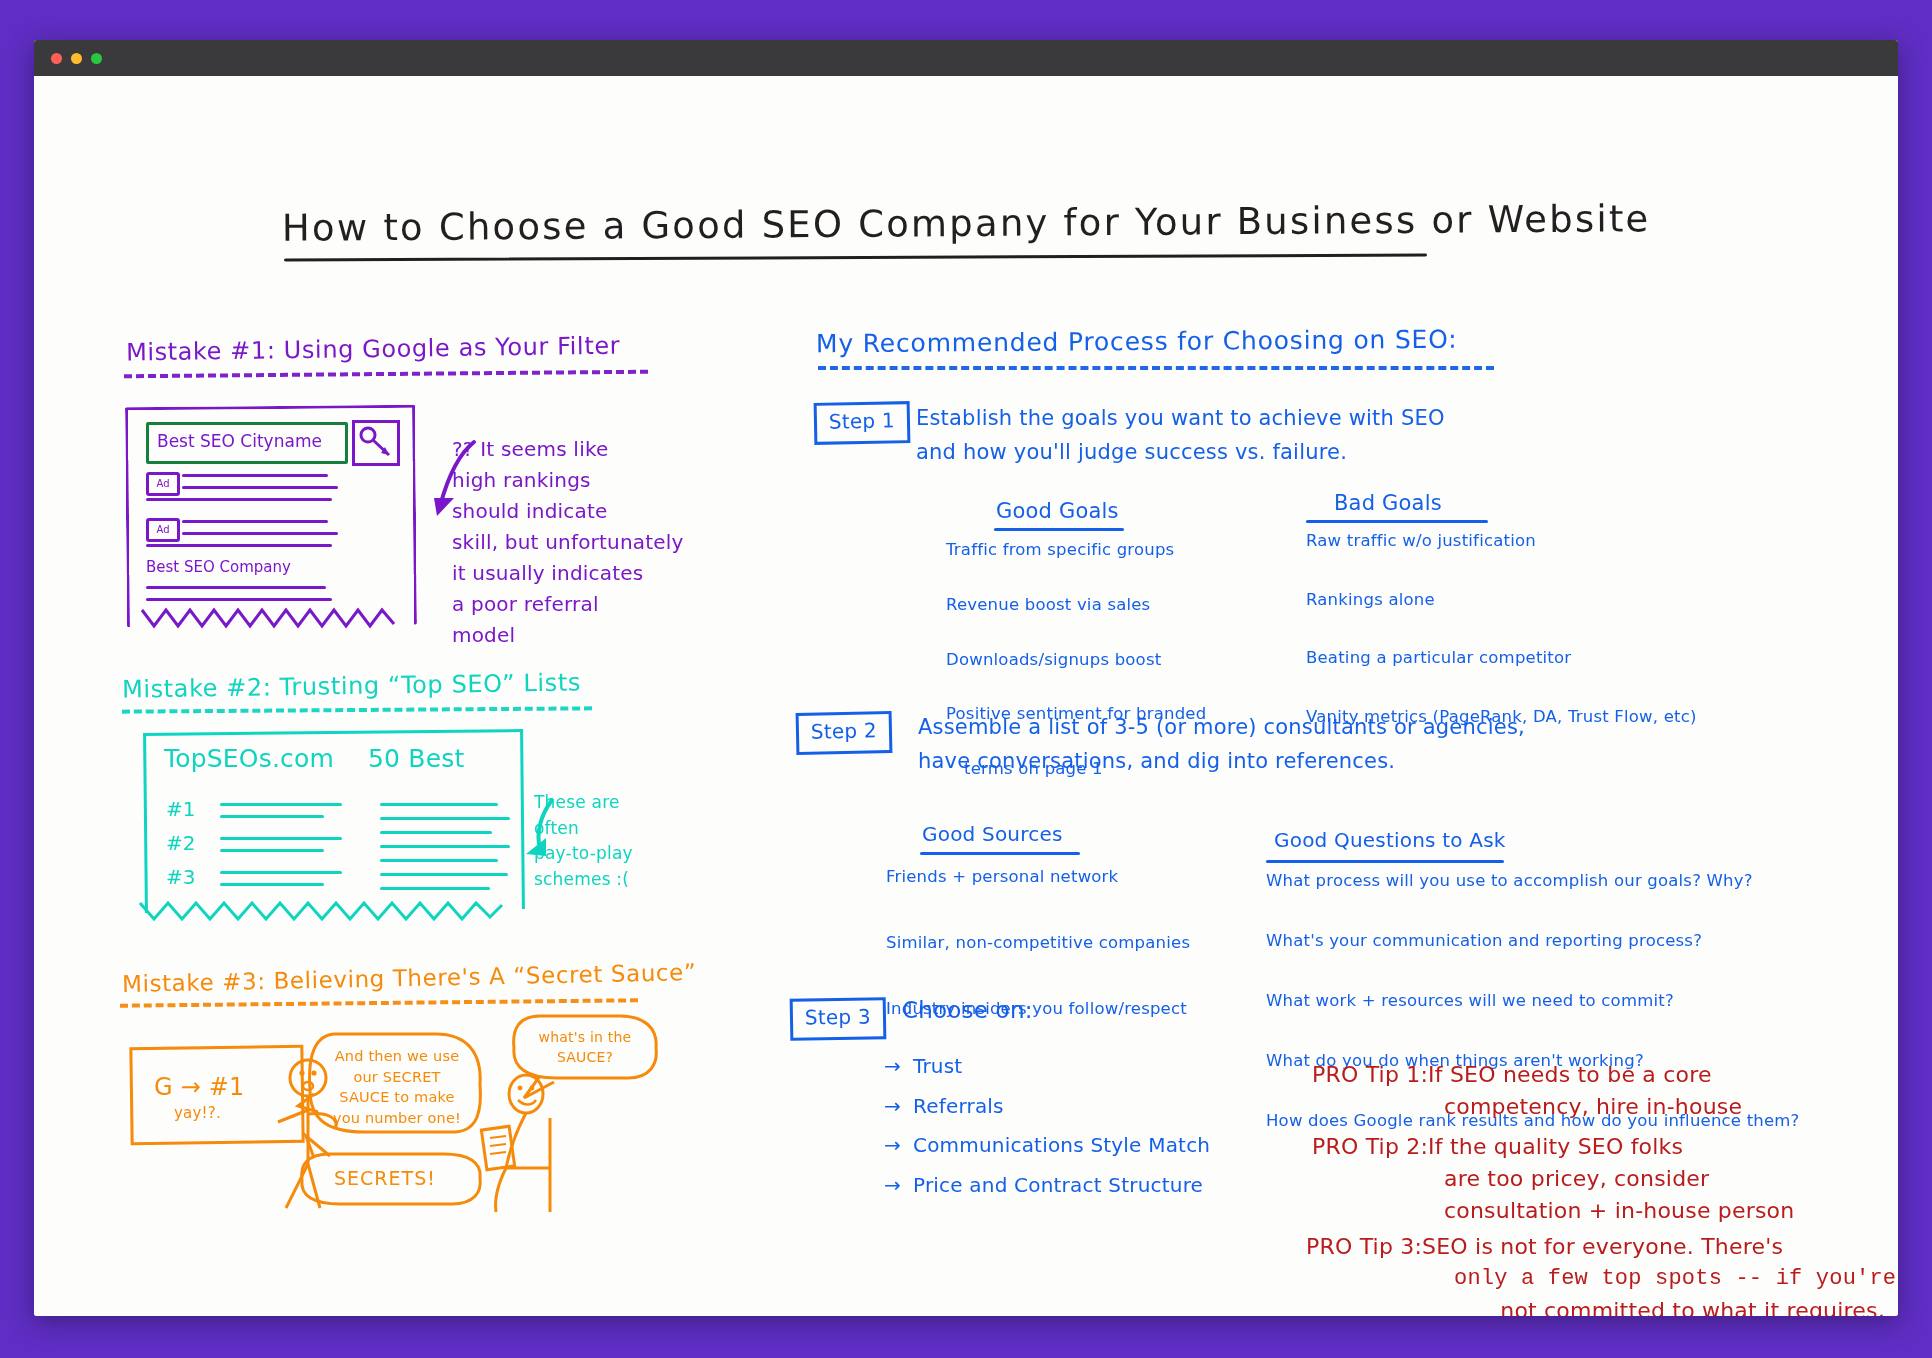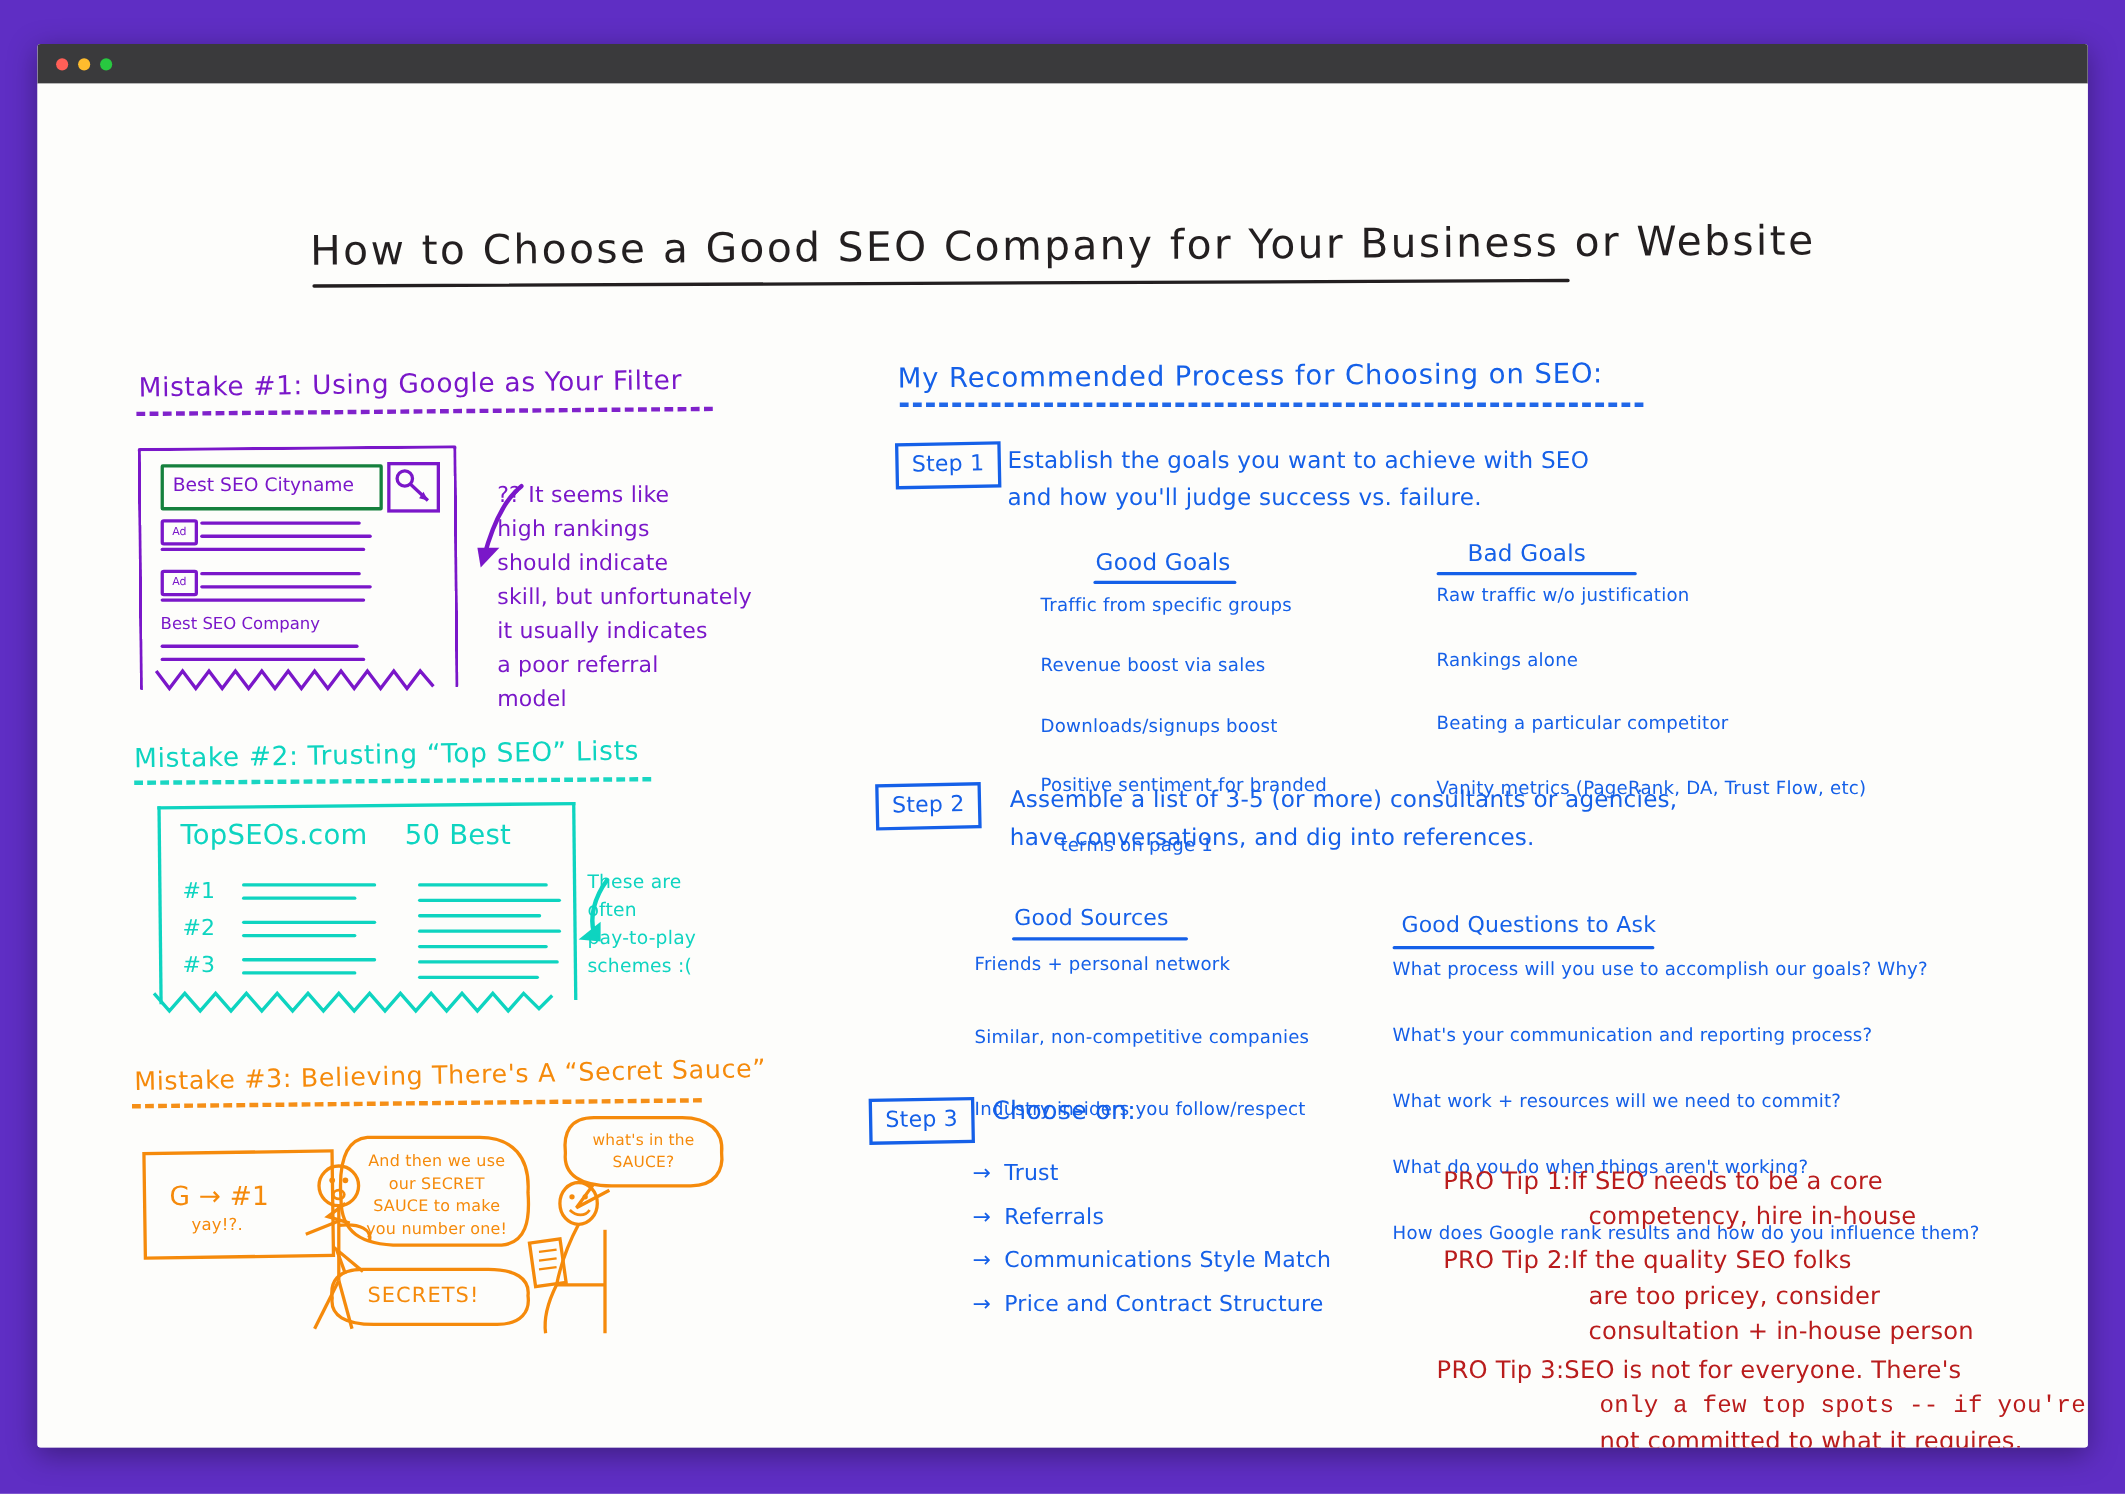--- a/index.html
+++ b/index.html
@@ -346,18 +346,18 @@
 
     <div style="position:absolute;left:1278px;top:1057px;">
       <span class="hw ink-magenta" style="position:static;font-size:22px;">PRO Tip 2:</span><span class="hw ink-magenta" style="position:static;font-size:22px;">If the quality SEO folks</span>
       <div class="hw ink-magenta" style="position:relative;left:132px;top:4px;font-size:22px;">are too pricey, consider</div>
       <div class="hw ink-magenta" style="position:relative;left:132px;top:8px;font-size:22px;">consultation + in-house person</div>
     </div>
 
     <div style="position:absolute;left:1272px;top:1157px;">
       <span class="hw ink-magenta" style="position:static;font-size:22px;">PRO Tip 3:</span><span class="hw ink-magenta" style="position:static;font-size:22px;">SEO is not for everyone. There's</span>
       <div class="hw ink-magenta" style="position:relative;left:148px;top:4px;font-size:22px;font-family:Liberation Mono, monospace;">only a few top spots -- if you're</div>
-      <div class="hw ink-magenta" style="position:relative;left:148px;top:8px;font-size:22px;">not committed to what it requires,</div>
+      <div class="hw ink-magenta" style="position:relative;left:148px;top:8px;font-size:22px;text-align:center;">not committed to what it requires,</div>
       
     </div>
 
   </div>
 </div>
 
 </body></html>

